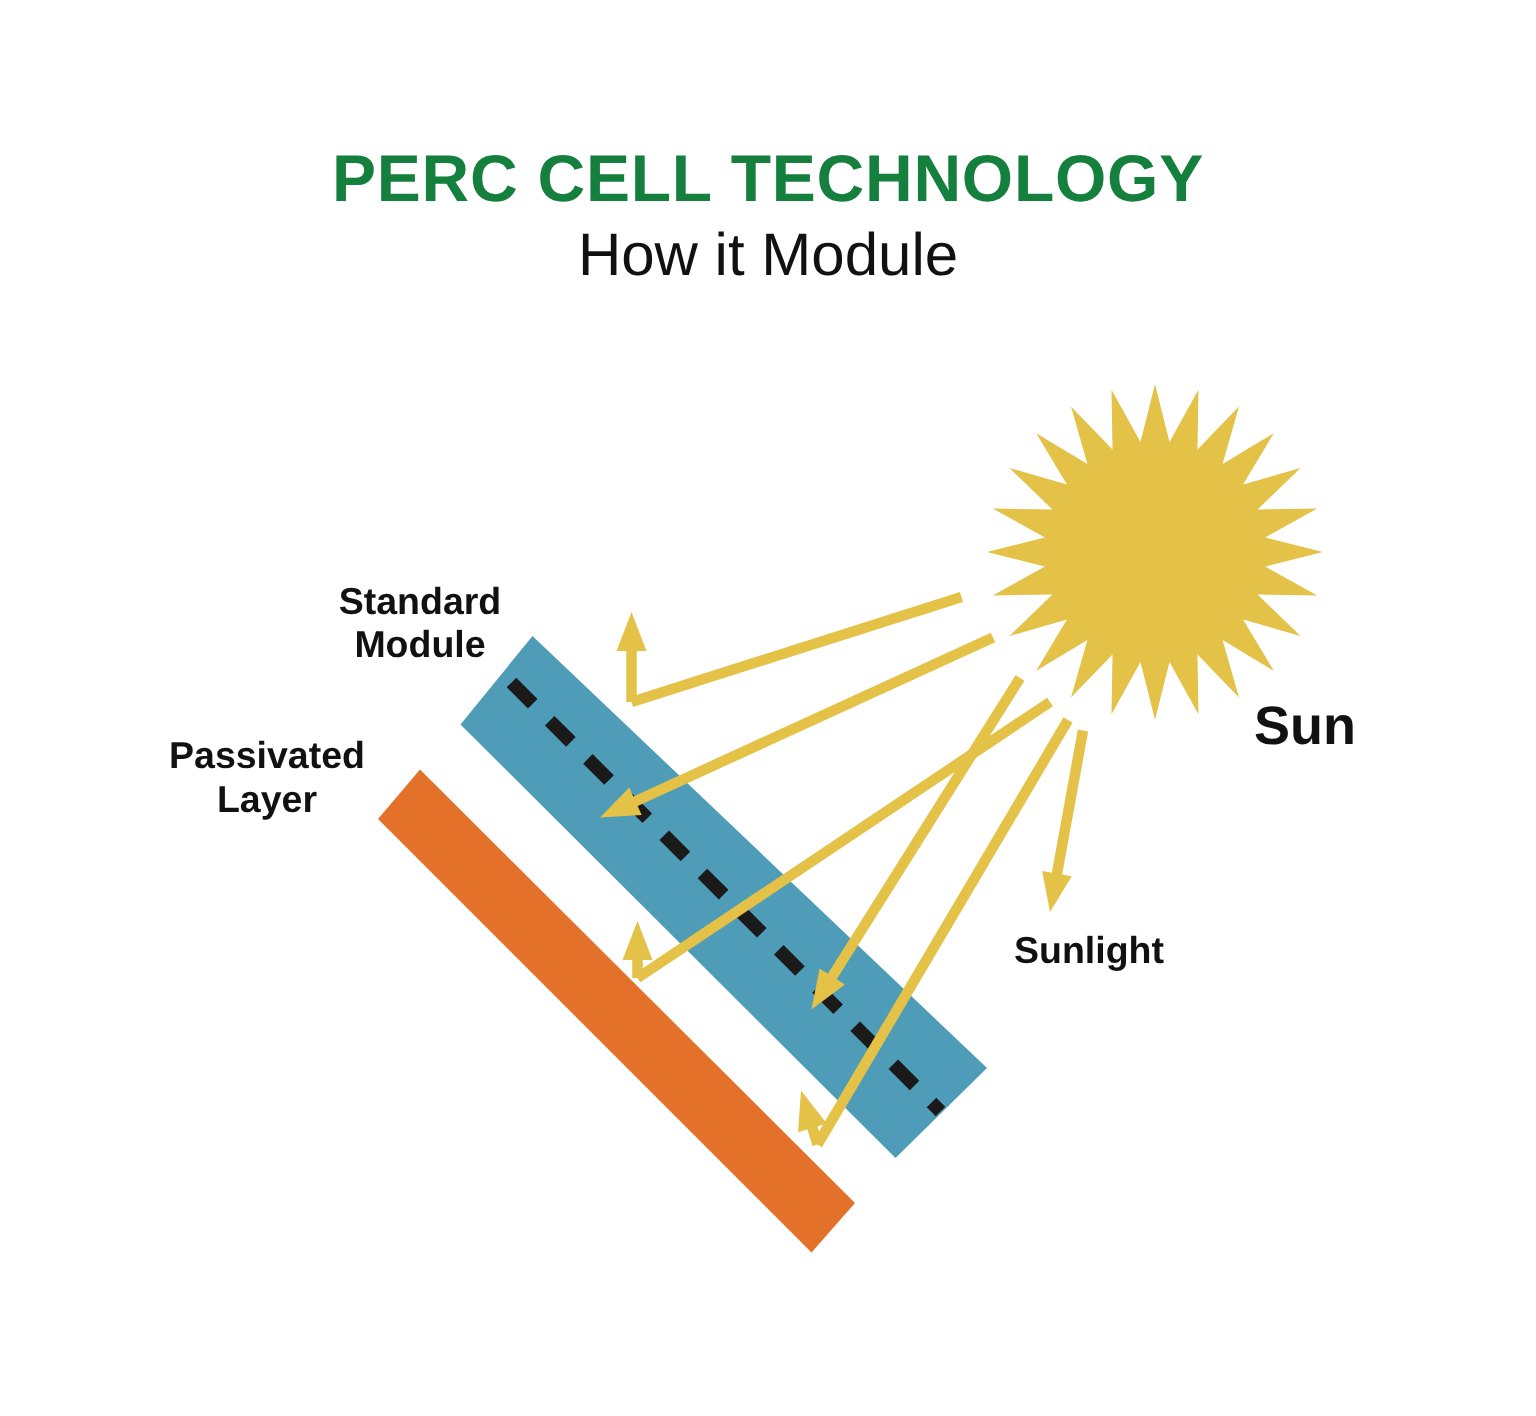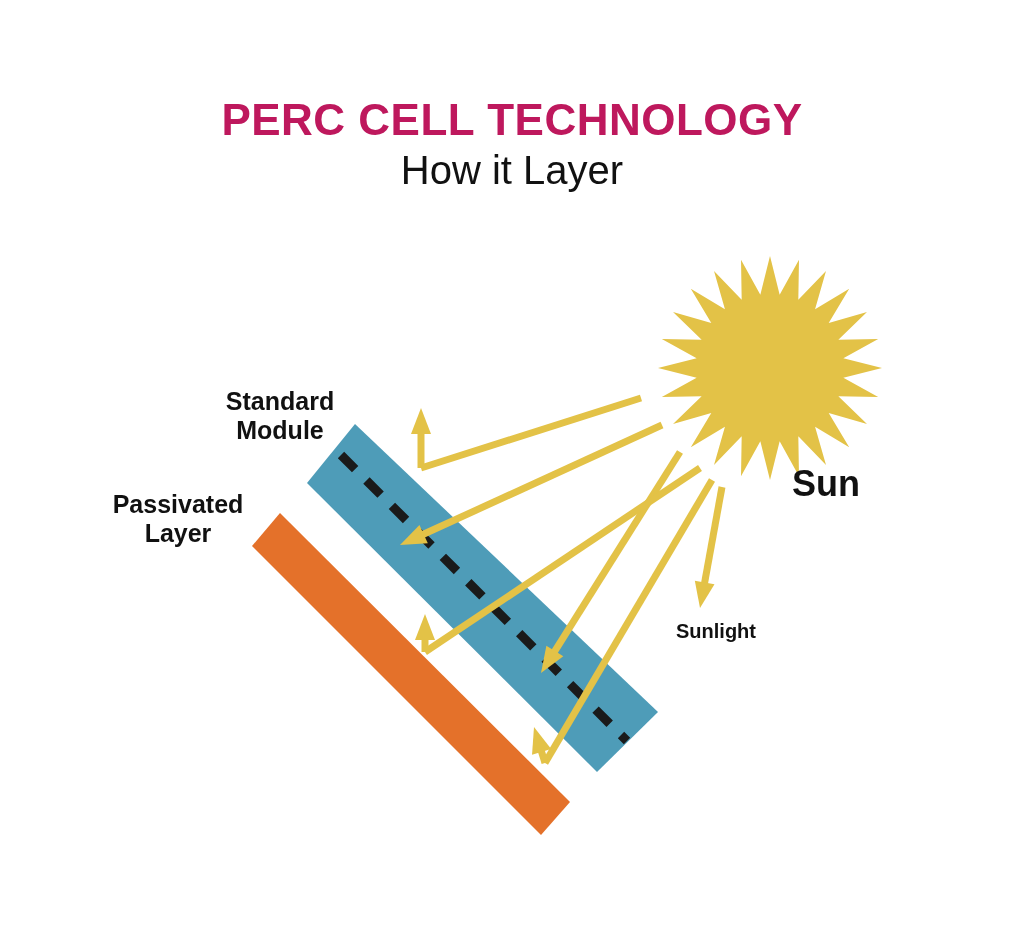--- a/index.html
+++ b/index.html
@@ -27,21 +27,21 @@
     left: 0;
     width: 1024px;
     text-align: center;
     pointer-events: none;
   }
   .title-main {
     font-size: 44px;
     font-weight: 700;
     letter-spacing: 0.5px;
     line-height: 1.08;
-    color: #be185d;
+    color: #15803d;
     margin: 0;
   }
   .title-sub {
     font-size: 40px;
     font-weight: 400;
     line-height: 1.12;
     color: #111111;
     margin: 4px 0 0 0;
   }
   .label {
@@ -59,31 +59,31 @@
     font-size: 25px;
   }
   #label-passivated-layer {
     left: 78px;
     top: 490px;
     width: 200px;
     font-size: 25px;
     text-align: center;
   }
   #label-sun {
-    left: 792px;
+    left: 836px;
     top: 463px;
     width: 130px;
     font-size: 36px;
     text-align: left;
   }
   #label-sunlight {
     left: 676px;
     top: 620px;
     width: 170px;
-    font-size: 20px;
+    font-size: 25px;
     text-align: left;
   }
 </style>
 </head>
 <body>
 
 <svg id="infographic" viewBox="0 0 1024 944" width="1024" height="944" xmlns="http://www.w3.org/2000/svg">
 
   <rect id="bg-rect" x="0" y="0" width="1024" height="944" fill="#ffffff"></rect>
 
@@ -110,21 +110,21 @@
       <line x1="545" y1="763" x2="540.4580296367384" y2="748.1353697202346" stroke="#E3C247" stroke-width="7" stroke-linecap="butt"></line>
       <polygon points="534,727 551.1611976360879,748.9429554913446 532.0341662150612,754.787326203325" fill="#E3C247"></polygon>
       <line x1="722" y1="487" x2="703.9533681842196" y2="586.256474986792" stroke="#E3C247" stroke-width="7" stroke-linecap="butt"></line>
       <polygon points="700,608 694.8123222922005,580.6305279554026 714.4897204941987,584.2082367194023" fill="#E3C247"></polygon>
     </g>
 
 </svg>
 
 <div class="title-block">
   <h1 class="title-main">PERC CELL TECHNOLOGY</h1>
-  <h2 class="title-sub">How it Layer</h2>
+  <h2 class="title-sub">How it Module</h2>
 </div>
 
 <div class="label" id="label-standard-module">Standard
 Module</div>
 
 <div class="label" id="label-passivated-layer">Passivated
 Layer</div>
 
 <div class="label" id="label-sun">Sun</div>
 

